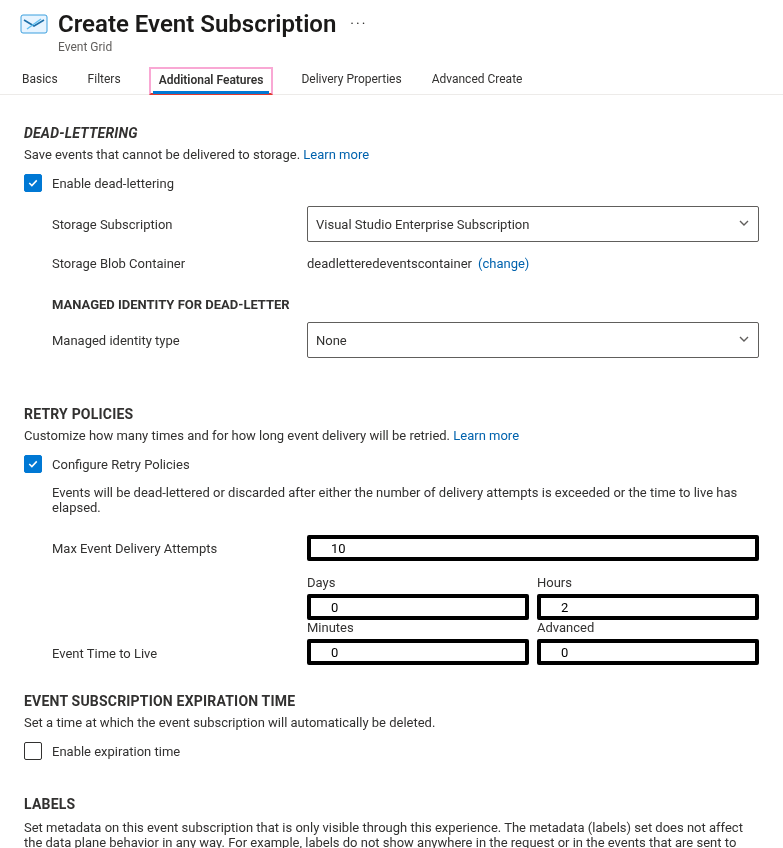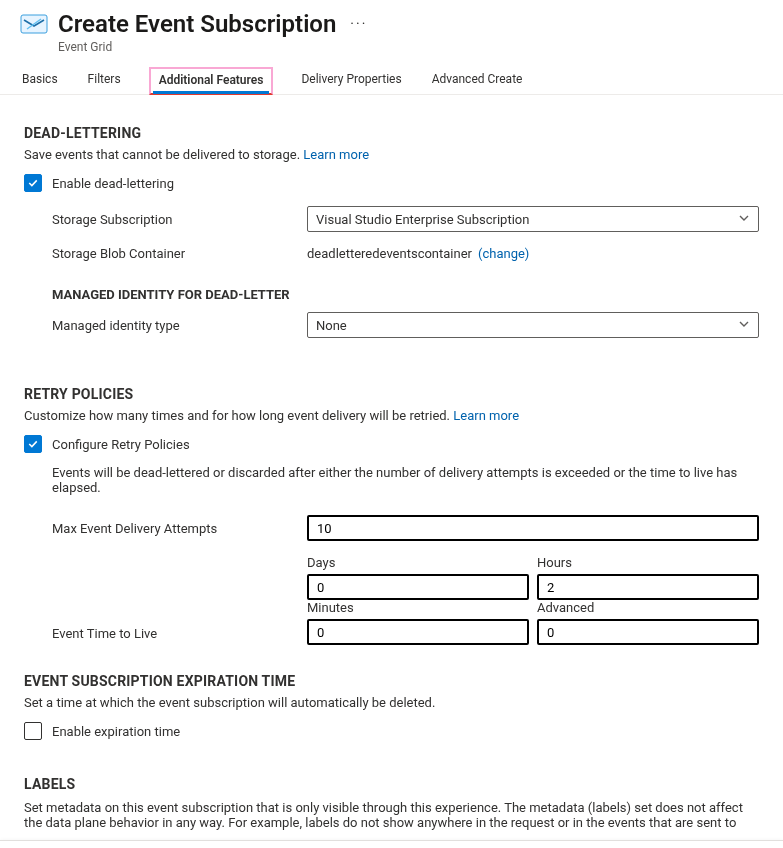--- a/index.html
+++ b/index.html
@@ -59,21 +59,21 @@
     background: #0078d4;
   }
 
   .content { padding: 18px 24px 0 24px; }
   .section-head {
     font-size: 14px; font-weight: 700;
     color: #323130;
     margin-top: 22px;
     letter-spacing: .2px;
   }
-  .section-head.first { margin-top: 12px; }
+  .section-head.first { margin-top: 12px; font-style: italic; }
   .section-desc {
     font-size: 13px; color: #323130;
     margin-top: 6px;
   }
   .link { color: #0062ad; text-decoration: none; cursor: pointer; }
 
   .cb-row {
     display: flex; align-items: center;
     margin-top: 12px;
   }
@@ -102,21 +102,21 @@
     margin-bottom: 14px;
   }
   .form-label {
     width: 255px; flex: none;
     font-size: 13px; color: #323130;
   }
   .form-val { flex: 1; display: flex; align-items: center; }
 
   .select {
     width: 100%;
-    height: 26px;
+    height: 36px;
     border: 1px solid #605e5c;
     border-radius: 2px;
     background: #fff;
     display: flex; align-items: center; justify-content: space-between;
     padding: 0 8px;
     font-size: 13px;
   }
   .select .chev { color: #605e5c; }
 
   .static-val { font-size: 13px; color: #323130; }
@@ -131,23 +131,23 @@
   .retry-note {
     padding-left: 28px;
     margin-top: 12px;
     font-size: 13px;
     color: #323130;
   }
 
   .text-input {
     width: 100%;
     height: 26px;
-    border: 2px solid #000000;
+    border: 4px solid #000000;
     border-radius: 2px;
-    padding: 0 8px;
+    padding: 0 20px;
     font-size: 13px;
     font-family: inherit;
   }
 
   .ttl-grid {
     flex: 1;
     display: grid;
     grid-template-columns: repeat(2, 1fr);
     column-gap: 8px;
   }

